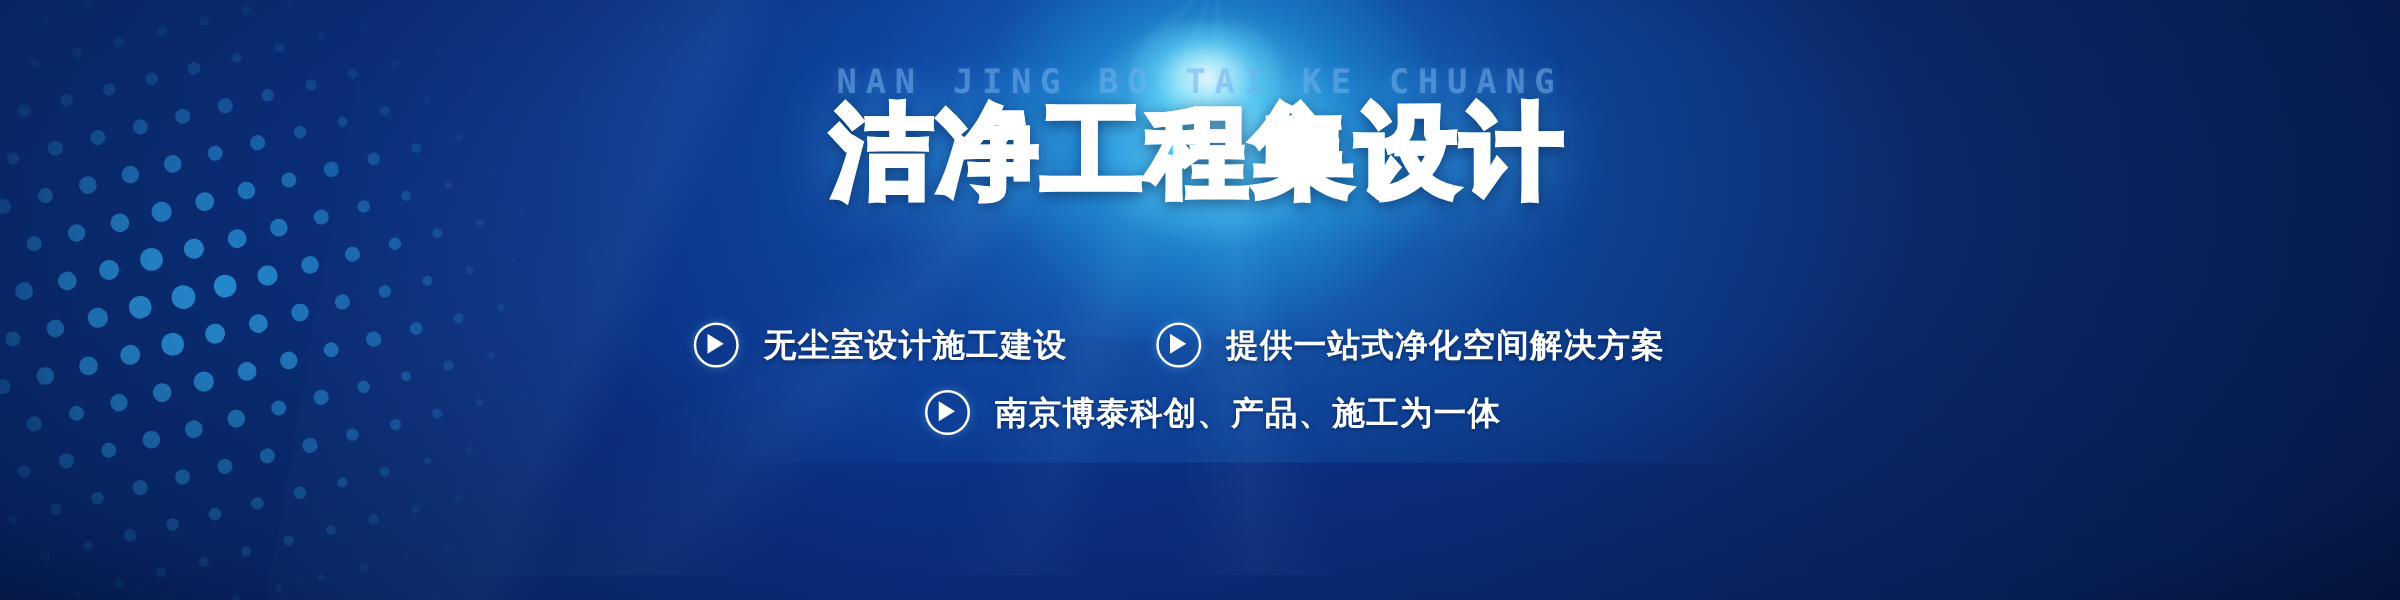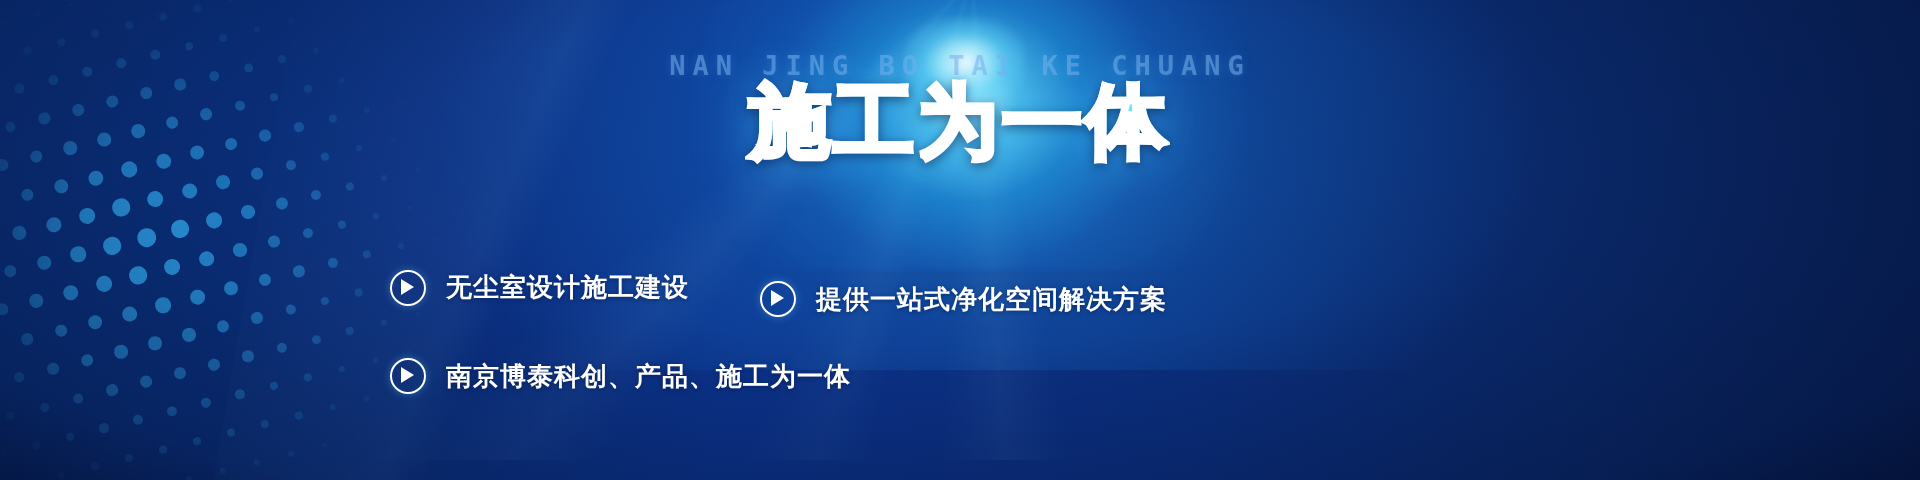--- a/index.html
+++ b/index.html
@@ -163,24 +163,24 @@
     letter-spacing:1px;
     white-space:nowrap;
     font-family:"DejaVu Sans","Liberation Sans",sans-serif;
     text-shadow:0 1px 3px rgba(0,20,60,.5);
   }
 
   .bullets{
     position:absolute;left:390px;top:258px;
     width:1180px;
   }
-  .brow{display:flex;align-items:center;margin-bottom:18px;}
+  .brow{display:flex;align-items:center;margin-bottom:18px;justify-content:center;}
   .bitem{display:flex;align-items:center;}
   .bitem.b1{width:370px;}
-  .bitem.b2{width:480px;margin-top:23px;}
+  .bitem.b2{width:480px;}
   .ico{
     width:32px;height:32px;flex:0 0 32px;
     border:2px solid #ffffff;
     border-radius:50%;
     position:relative;
     box-shadow:0 0 8px rgba(110,200,255,.35);
   }
   .ico::after{
     content:"";
     position:absolute;
@@ -420,21 +420,21 @@
       <i style="left:542px;top:525px;width:2.2px;height:2.2px;margin-left:-1.1px;margin-top:-1.1px;background:#2fa8f0;opacity:0.07;"></i>
     </div>
 
   <div class="vignette"></div>
 
   <div class="content">
 
     <div class="pinyin">NAN JING BO TAI KE CHUANG</div>
 
     <div class="title-wrap">
-      <span class="title">施工为一体</span>
+      <span class="title">洁净工程集设计</span>
     </div>
 
 
     <div class="bullets">
       <div class="brow">
         <div class="bitem b1">
           <span class="ico"></span>
           <span class="blabel">无尘室设计施工建设</span>
         </div>
         <div class="bitem b2">

